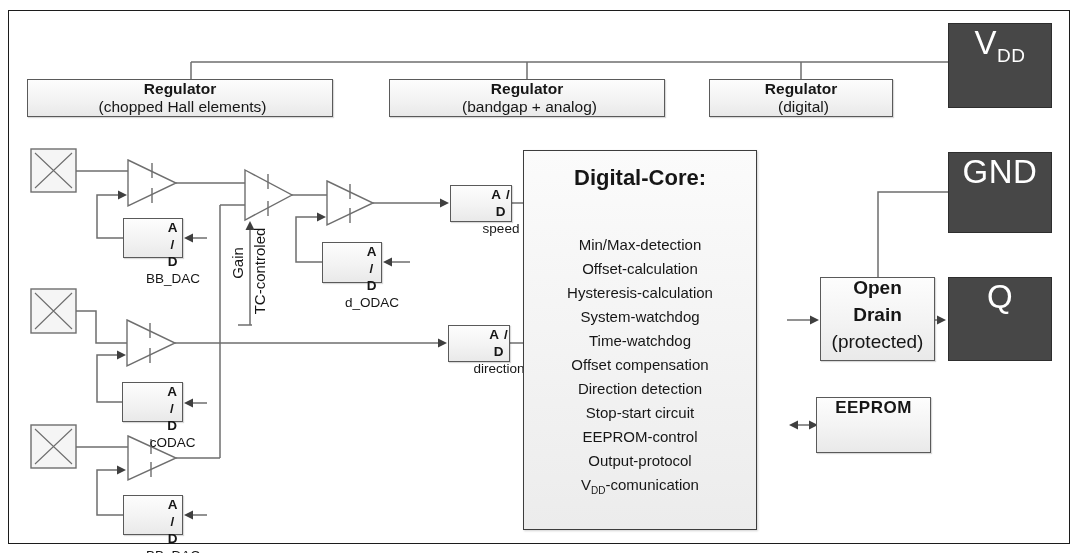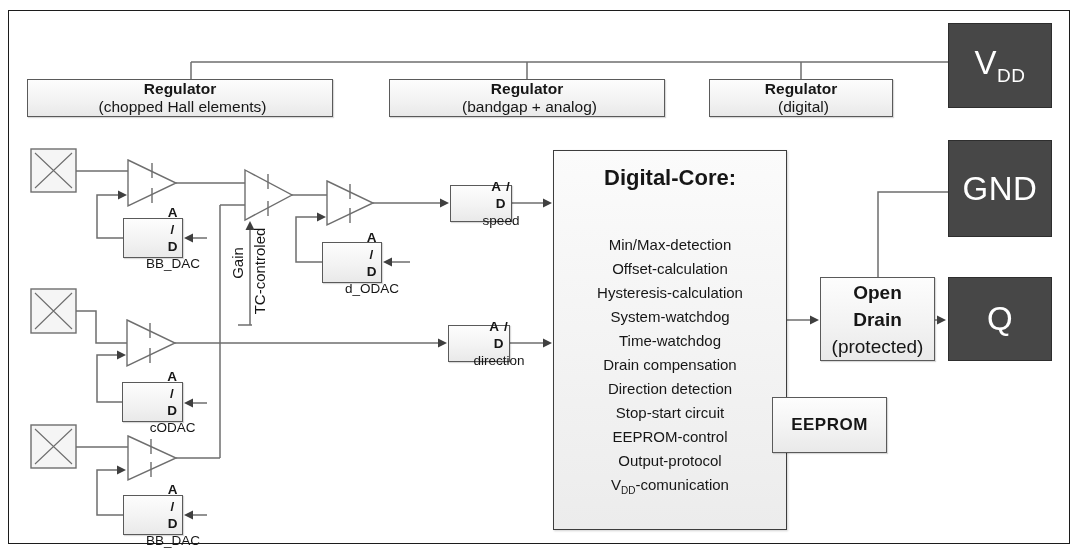--- a/index.html
+++ b/index.html
@@ -1,20 +1,20 @@
 <!DOCTYPE html>
 <html><head>
 <meta charset="utf-8">
 <style>
   html,body{margin:0;padding:0;background:#fff;width:1080px;height:553px;overflow:hidden;
     font-family:"Liberation Sans",sans-serif;color:#161616;}
   #stage{position:relative;width:1080px;height:553px;}
   #frame{position:absolute;left:8px;top:10px;width:1062px;height:534px;border:1.6px solid #1c1c1c;box-sizing:border-box;}
   svg.wires{position:absolute;left:0;top:0;width:1080px;height:553px;}
-  .box{position:absolute;box-sizing:border-box;display:flex;flex-direction:column;align-items:center;justify-content:center;text-align:center;}
+  .box{position:absolute;box-sizing:border-box;display:flex;flex-direction:column;align-items:center;justify-content:flex-start;text-align:center;}
   .light{background:linear-gradient(180deg,#fdfdfd 0%,#f3f3f3 55%,#e9e9e9 100%);border:1.3px solid #5a5a5a;box-shadow:1px 1px 1px rgba(0,0,0,0.15);}
   .dark{background:#474747;border:1.5px solid #2e2e2e;color:#fff;}
   .reg{flex-direction:column;font-size:15.5px;white-space:nowrap;}
   .reg b{font-weight:bold;}
   .reg span.detail{margin-left:5px;}
   .adc{font-size:13.5px;line-height:17px;padding-left:40px;}
   .adc .l1{font-weight:bold;letter-spacing:1px;}
   .pad{font-size:33px;letter-spacing:0.5px;}
   .pad sub{font-size:19px;}
   .core{justify-content:flex-start;background:linear-gradient(180deg,#fbfbfb 0%,#f2f2f2 60%,#ececec 100%);border:1.4px solid #3d3d3d;box-shadow:1px 1px 2px rgba(0,0,0,0.18);}
@@ -136,21 +136,21 @@
       <span class="detail">(bandgap + analog)</span>
   </div>
   <div class="box light reg" style="left:709px;top:79px;width:184px;height:38px;">
     <b>Regulator</b>
       <span class="detail">(digital)</span>
   </div>
 
   <div class="box dark pad" style="left:948px;top:23px;width:104px;height:85px;">
     <span><span>V</span><sub>DD</sub></span>
   </div>
-  <div class="box dark pad" style="left:948px;top:140px;width:104px;height:97px;">
+  <div class="box dark pad" style="left:948px;top:152px;width:104px;height:81px;">
     <span>GND</span>
   </div>
   <div class="box dark pad" style="left:948px;top:277px;width:104px;height:84px;">
     <span>Q</span>
   </div>
 
   <div class="box light adc" style="left:123px;top:218px;width:60px;height:40px;">
     <div class="l1">A / D</div>
     <div>BB_DAC</div>
   </div>
@@ -171,38 +171,38 @@
     <div>speed</div>
   </div>
   <div class="box light adc" style="left:448px;top:325px;width:62px;height:37px;">
     <div class="l1">A / D</div>
     <div>direction</div>
   </div>
 
   <div class="rot" style="left:207px;top:255px;width:60px;height:16px;">Gain</div>
   <div class="rot" style="left:209px;top:263px;width:100px;height:16px;">TC-controled</div>
 
-  <div class="box core" style="left:553px;top:150px;width:234px;height:380px;">
+  <div class="box core" style="left:523px;top:150px;width:234px;height:380px;">
     <div class="title">Digital-Core:</div>
     <div class="fnlist">
         <div>Min/Max-detection</div>
         <div>Offset-calculation</div>
         <div>Hysteresis-calculation</div>
         <div>System-watchdog</div>
         <div>Time-watchdog</div>
-        <div>Drain compensation</div>
+        <div>Offset compensation</div>
         <div>Direction detection</div>
         <div>Stop-start circuit</div>
         <div>EEPROM-control</div>
         <div>Output-protocol</div>
       </div>
     <div class="vddline"><span>V</span><sub>DD</sub><span>-comunication</span></div>
   </div>
 
   <div class="box light od" style="left:820px;top:277px;width:115px;height:84px;">
     <div class="b">Open</div>
     <div class="b">Drain</div>
     <div>(protected)</div>
   </div>
-  <div class="box light eeprom" style="left:772px;top:397px;width:115px;height:56px;">
+  <div class="box light eeprom" style="left:816px;top:397px;width:115px;height:56px;">
     <span>EEPROM</span>
   </div>
 </div>
 
 </body></html>

